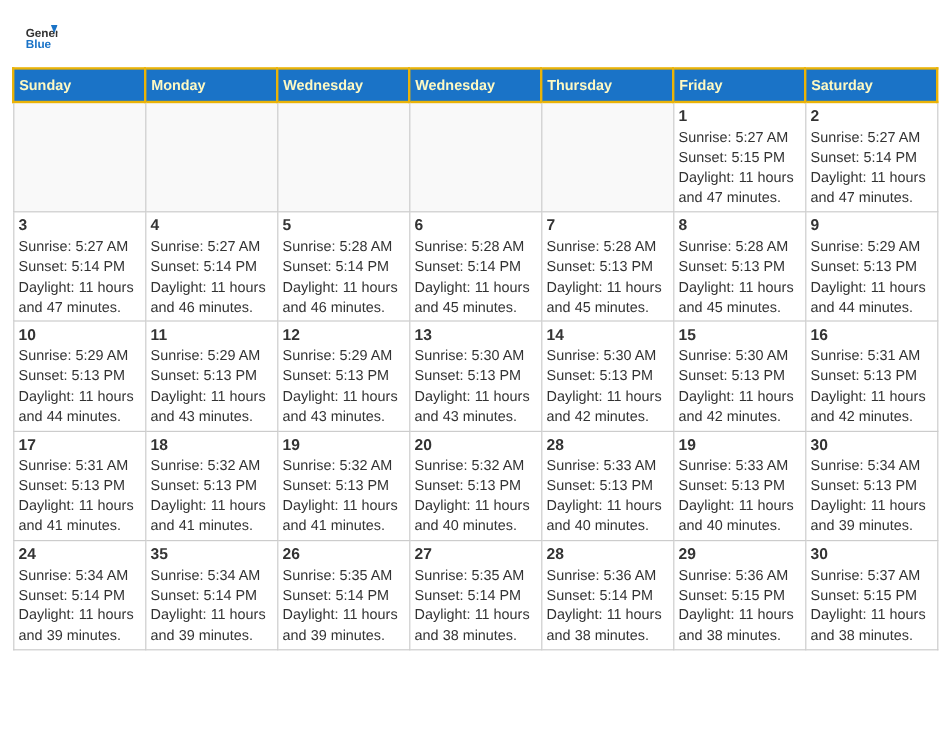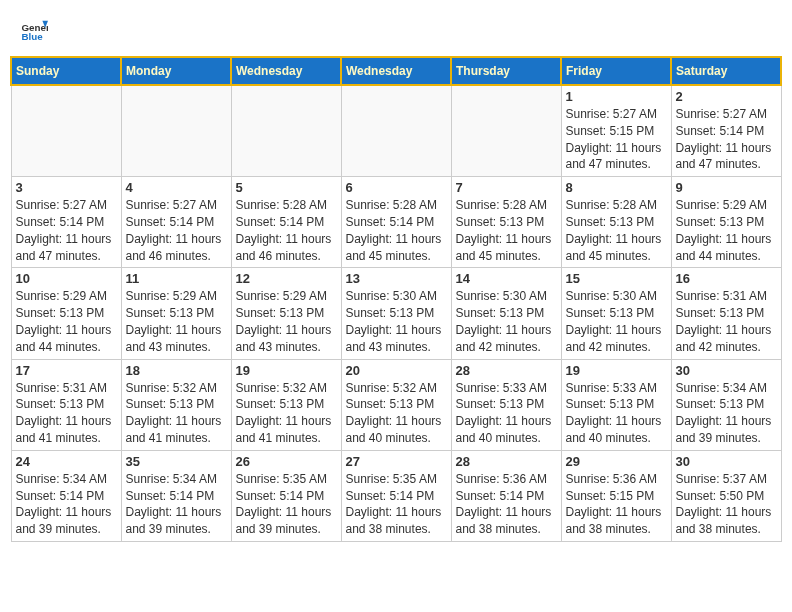--- a/index.html
+++ b/index.html
@@ -322,19 +322,19 @@
         <td>
           <div class="day-num">29</div>
           <div class="day-info" style="white-space: pre-line;">Sunrise: 5:36 AM
 Sunset: 5:15 PM
 Daylight: 11 hours
 and 38 minutes.</div>
         </td>
         <td>
           <div class="day-num">30</div>
           <div class="day-info" style="white-space: pre-line;">Sunrise: 5:37 AM
-Sunset: 5:50 PM
+Sunset: 5:15 PM
 Daylight: 11 hours
 and 38 minutes.</div>
         </td>
       </tr>
     </tbody>
 </table>
 
 </body></html>

